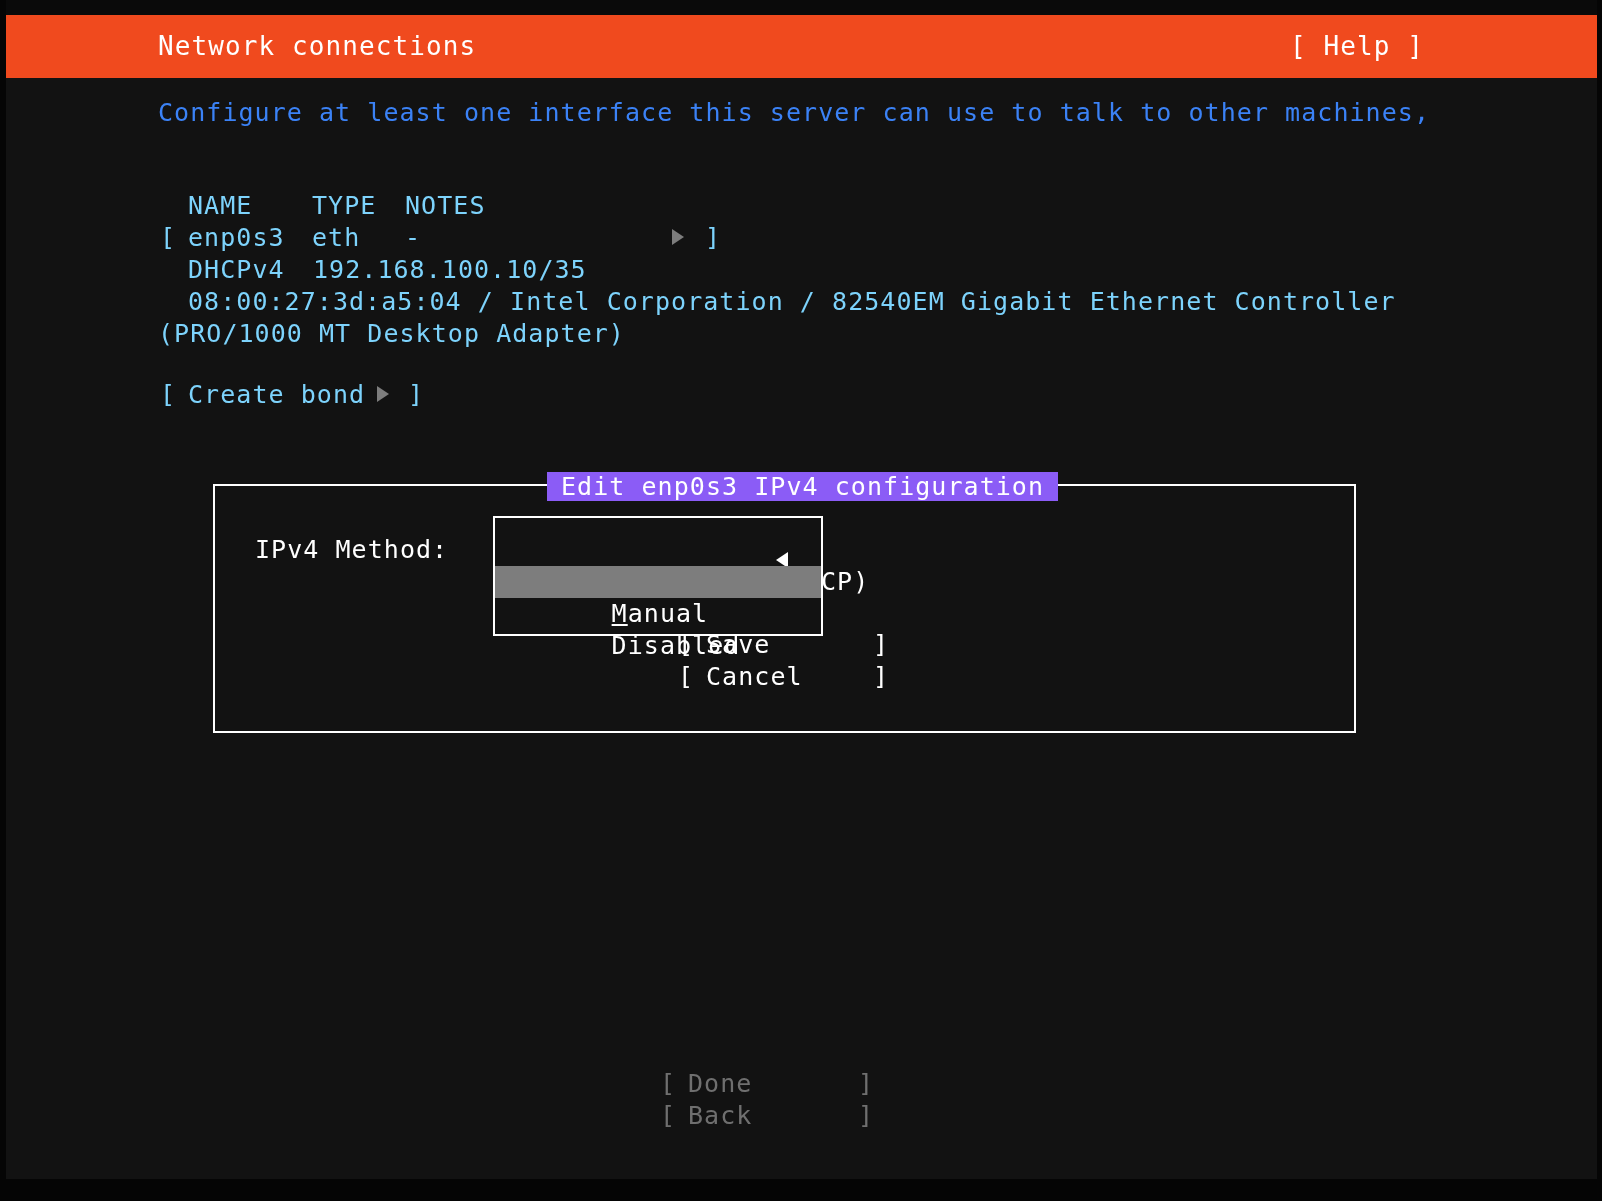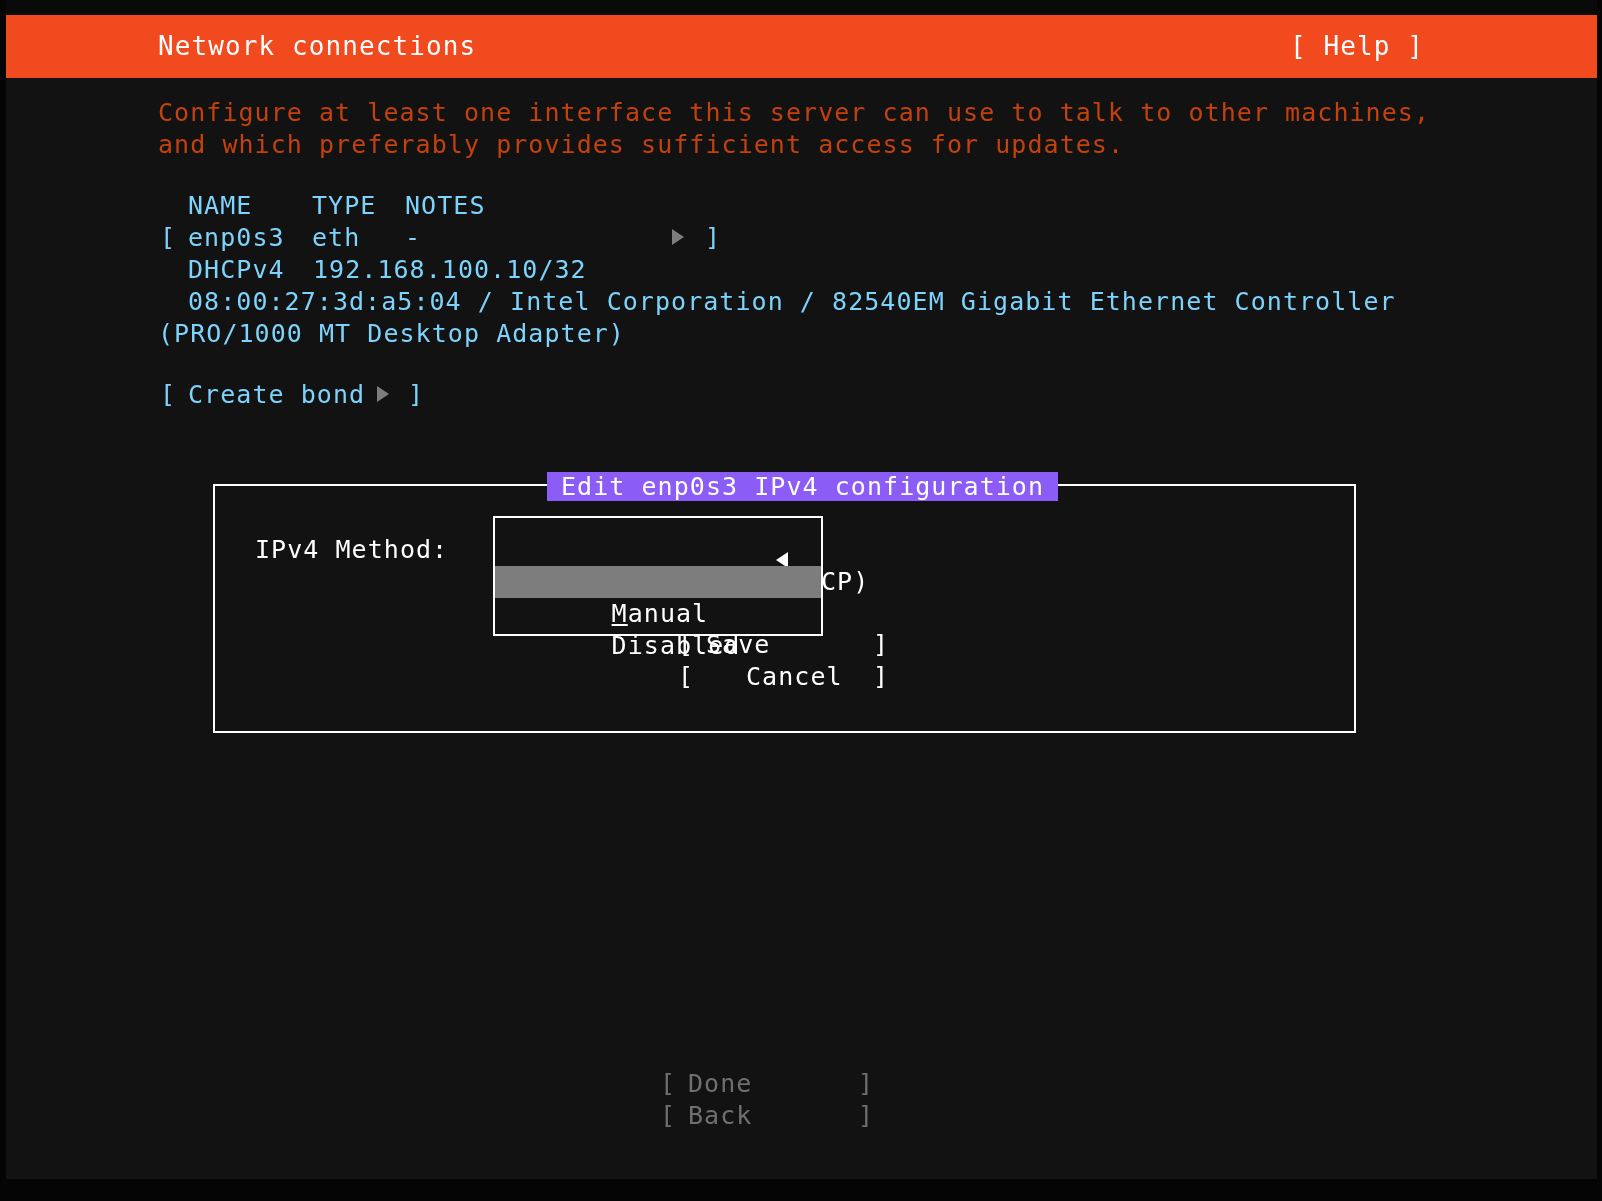--- a/index.html
+++ b/index.html
@@ -80,21 +80,21 @@
     color: #b9b9b9;
     font-size: 25px;
     line-height: 32px;
     white-space: pre;
   }
   .line {
     position: absolute;
     white-space: pre;
     letter-spacing: 1.05px;
   }
-  .dim { color: #c2410c; text-align: right; }
+  .dim { color: #3b82f6; text-align: right; }
   .dimmer { color: #7dd3fc; }
 
   
   .tri-right, .tri-left {
     display: inline-block;
     width: 0; height: 0;
     vertical-align: middle;
     position: relative;
     top: -2px;
   }
@@ -208,38 +208,37 @@
 
   <div class="header">
     <div class="header-title">Network connections</div>
     <div class="header-help">[ Help ]</div>
   </div>
 
   <div class="body-area">
 
     
     <div class="line dim" style="left:158px; top:19px;">Configure at least one interface this server can use to talk to other machines,</div>
-    <div class="line dim" style="left:158px; top:51px;">and which preferably provides sufficient access for updates.</div>
 
     
     <div class="line dimmer" style="left:188px; top:112px;">NAME</div>
     <div class="line dimmer" style="left:312px; top:112px;">TYPE</div>
     <div class="line dimmer" style="left:405px; top:112px;">NOTES</div>
 
     
     <div class="line dimmer" style="left:160px; top:144px;">[</div>
     <div class="line dimmer" style="left:188px; top:144px;">enp0s3</div>
     <div class="line dimmer" style="left:312px; top:144px;">eth</div>
     <div class="line dimmer" style="left:405px; top:144px;">-</div>
     <div class="line" style="left:672px; top:144px;"><span class="tri-right"></span></div>
     <div class="line dimmer" style="left:705px; top:144px;">]</div>
 
     
     <div class="line dimmer" style="left:188px; top:176px;">DHCPv4</div>
-    <div class="line dimmer" style="left:313px; top:176px;">192.168.100.10/32</div>
+    <div class="line dimmer" style="left:313px; top:176px;">192.168.100.10/35</div>
     <div class="line dimmer" style="left:188px; top:208px;">08:00:27:3d:a5:04 / Intel Corporation / 82540EM Gigabit Ethernet Controller</div>
     <div class="line dimmer" style="left:158px; top:240px;">(PRO/1000 MT Desktop Adapter)</div>
 
     
     <div class="line dimmer" style="left:160px; top:301px;">[</div>
     <div class="line dimmer" style="left:188px; top:301px;">Create bond</div>
     <div class="line" style="left:377px; top:301px;"><span class="tri-right"></span></div>
     <div class="line dimmer" style="left:408px; top:301px;">]</div>
 
   </div>
@@ -247,21 +246,21 @@
   <div class="dialog"></div>
   <div class="dialog-title">Edit enp0s3 IPv4 configuration</div>
 
   <div class="dialog-label">IPv4 Method:</div>
 
   <div class="dlg-btn" style="left:678px; top:630px;">[</div>
   <div class="dlg-btn" style="left:706px; top:630px;">Save</div>
   <div class="dlg-btn" style="left:873px; top:630px;">]</div>
 
   <div class="dlg-btn" style="left:678px; top:662px;">[</div>
-  <div class="dlg-btn" style="left:706px; top:662px;margin-left:40px;">Cancel</div>
+  <div class="dlg-btn" style="left:706px; top:662px;">Cancel</div>
   <div class="dlg-btn" style="left:873px; top:662px;">]</div>
 
   <div class="dropdown">
     <div class="dd-option first">
       <span>Automatic (DHCP)</span>
       <span class="dd-arrow"><span class="tri-left"></span></span>
     </div>
     <div class="dd-option selected">
       <span class="acc">M</span><span>anual</span>
     </div>

